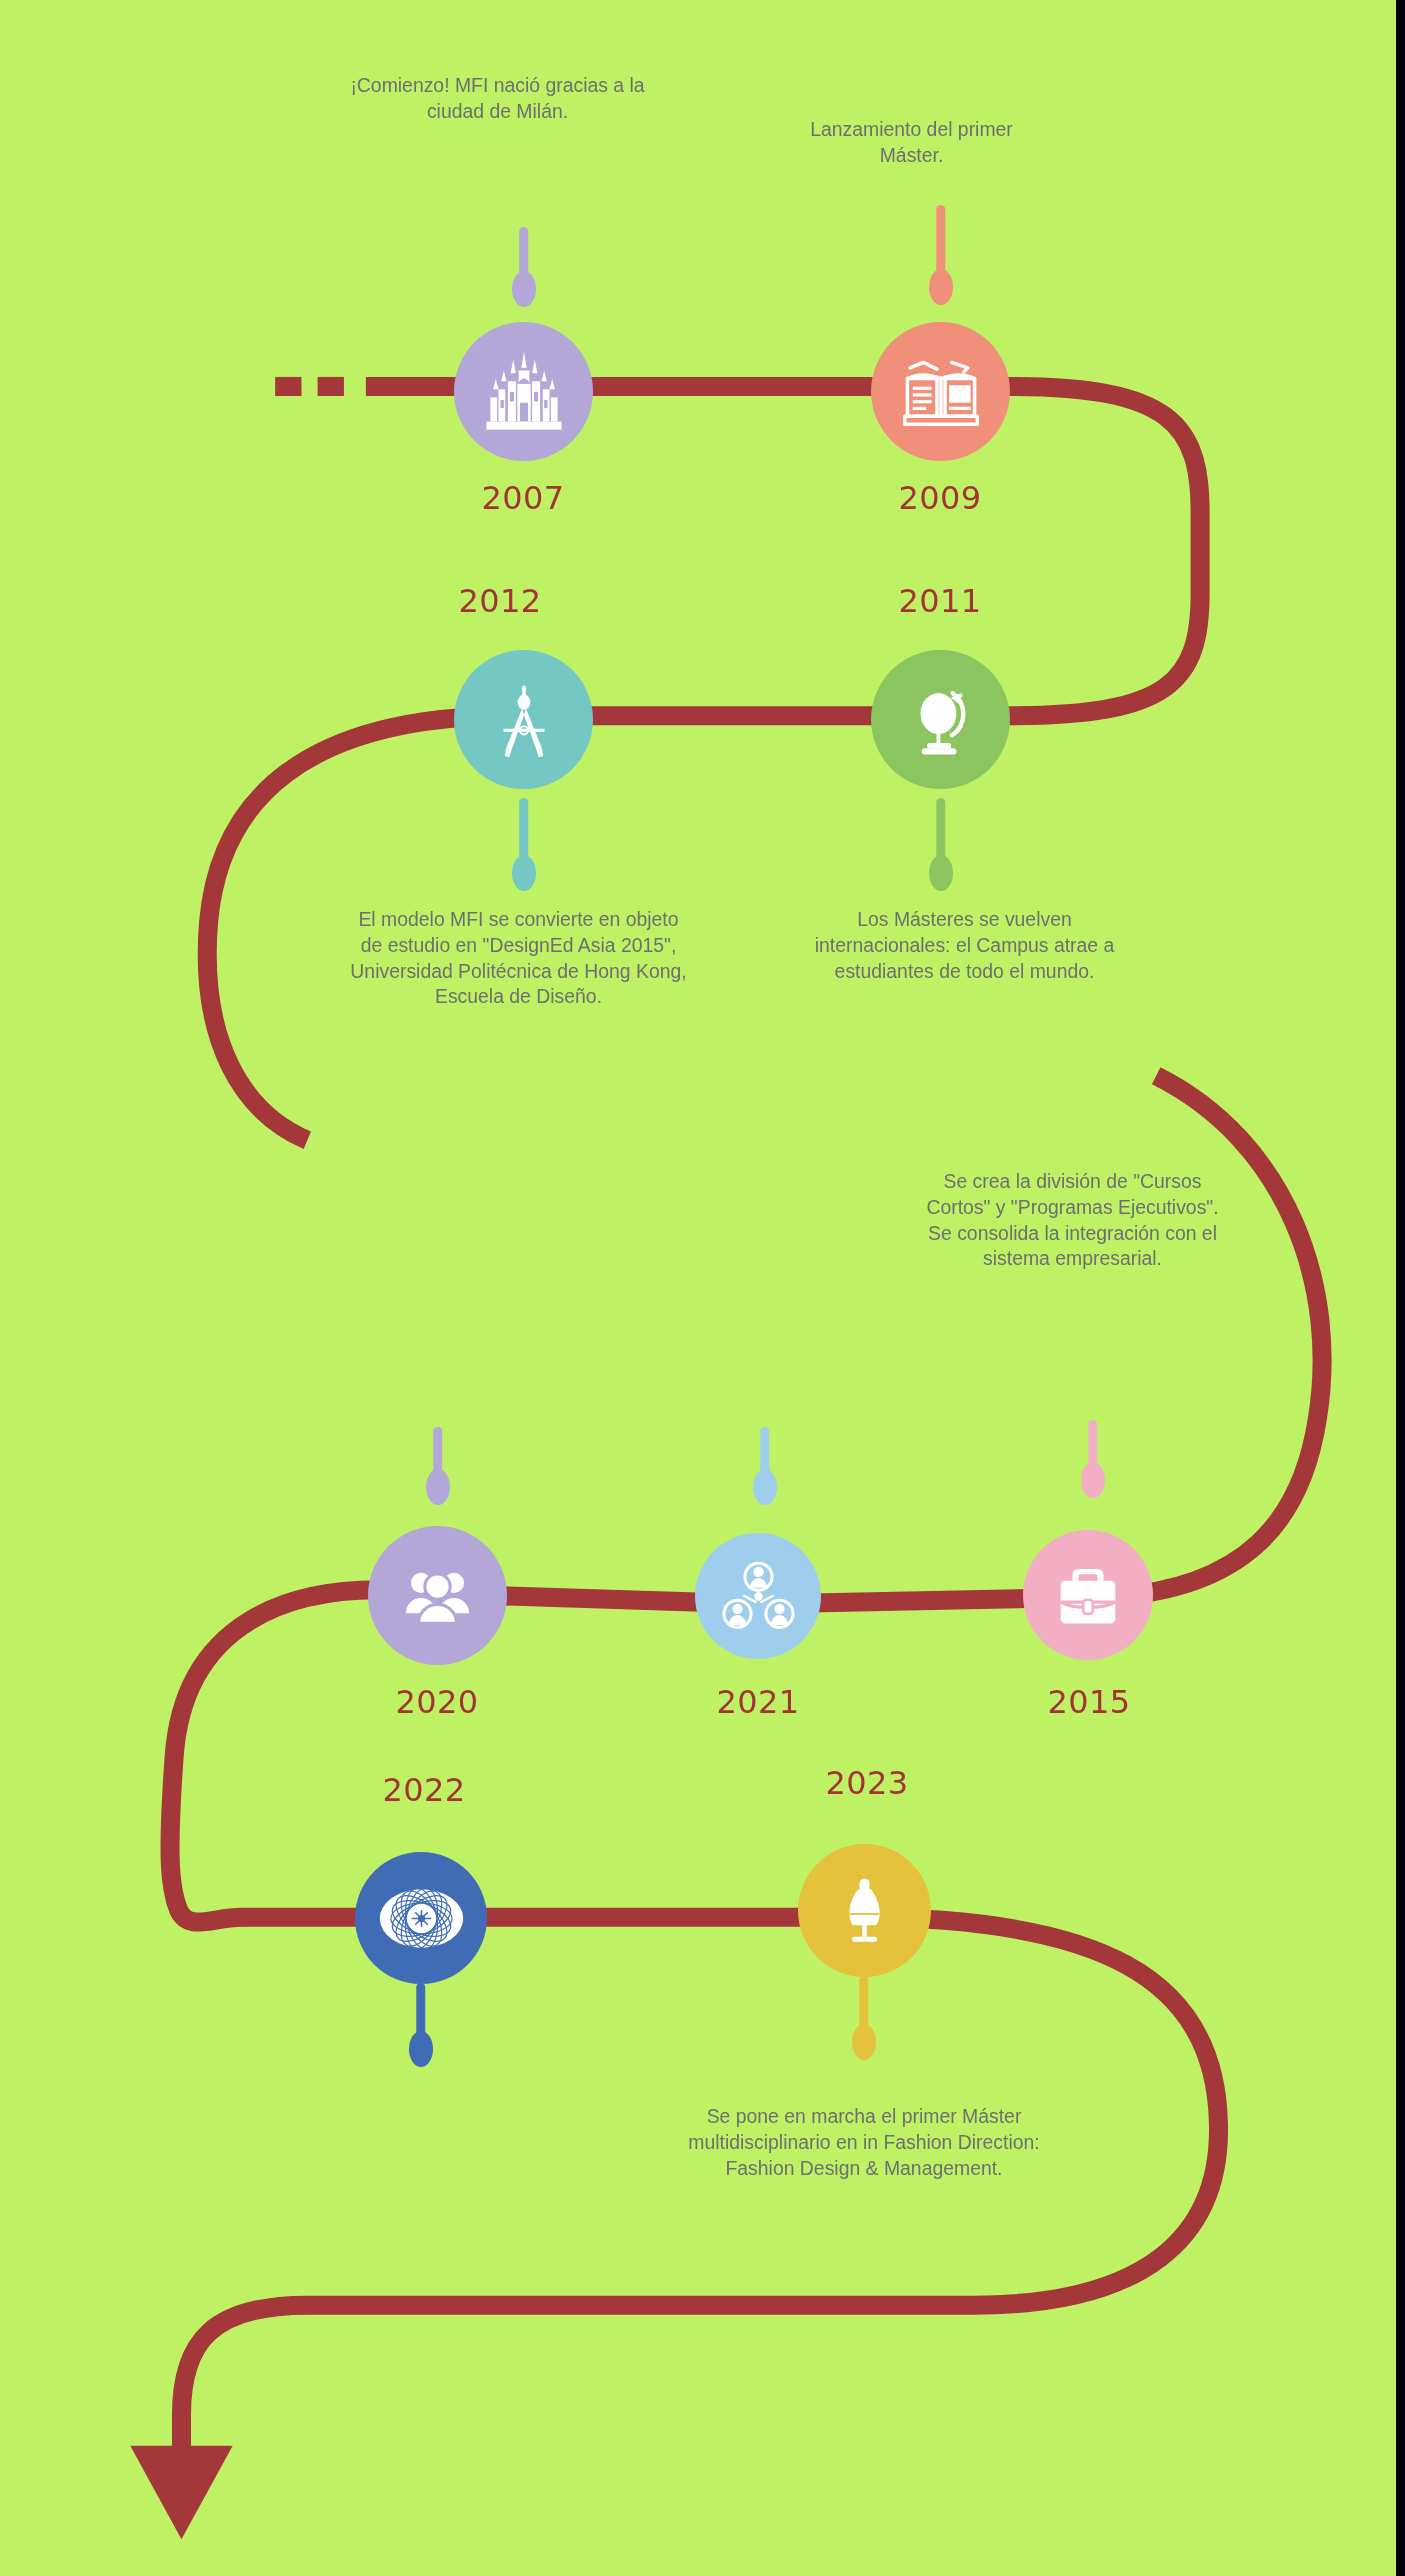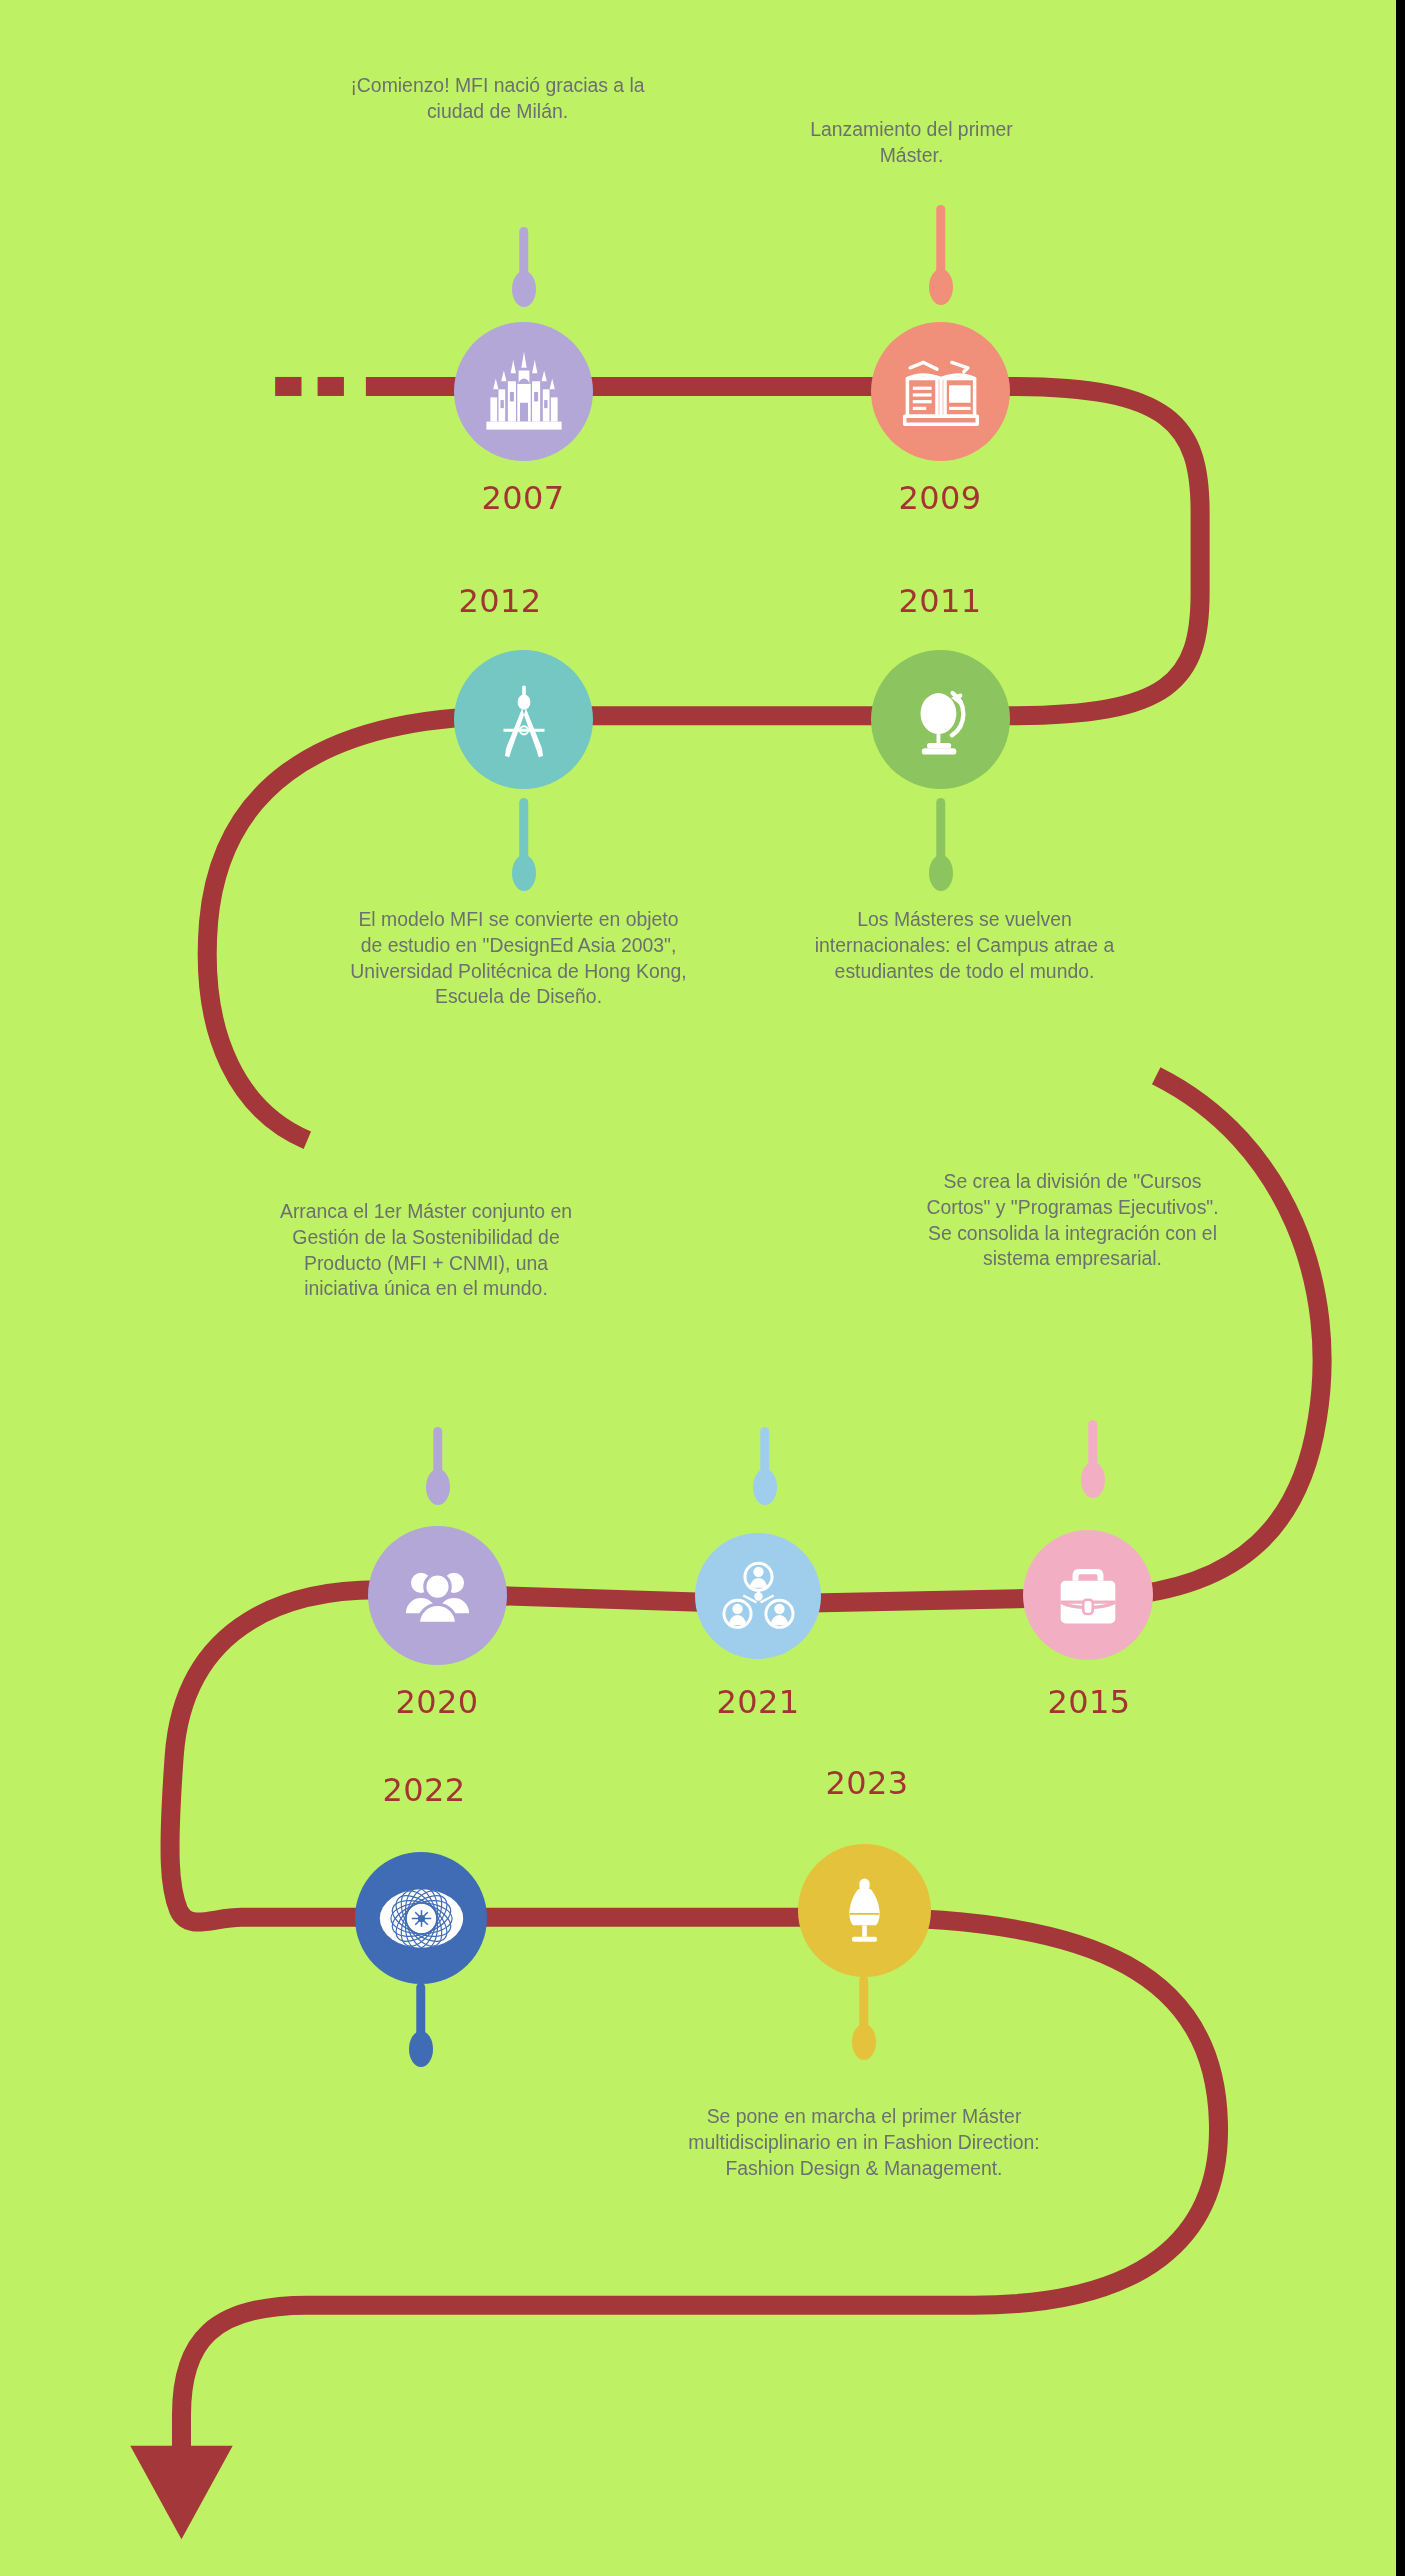--- a/index.html
+++ b/index.html
@@ -158,21 +158,21 @@
       </g>
       <g fill="none" stroke="#ffffff" stroke-width="1.6">
         <circle cx="32" cy="40" r="3.2"></circle>
       </g>
     </svg>
   </div>
   <div class="stem" style="left:509px;top:798px;width:29px;height:95px;">
     <div class="bar" style="height:70px;background:#74c7c3;"></div>
     <div class="knob" style="top:57px;background:#74c7c3;"></div>
   </div>
-  <div class="desc" style="left:350px;top:907px;width:337px;">El modelo MFI se convierte en objeto de estudio en "DesignEd Asia 2003", Universidad Politécnica de Hong Kong, Escuela de Diseño.</div>
+  <div class="desc" style="left:350px;top:907px;width:337px;">El modelo MFI se convierte en objeto de estudio en "DesignEd Asia 2015", Universidad Politécnica de Hong Kong, Escuela de Diseño.</div>
 
   <div class="year" style="left:867px;top:582px;width:146px;">2011</div>
   <div class="node" style="left:871px;top:650px;width:139px;height:139px;background:#8cc45f;">
     <svg width="82" height="82" viewBox="0 0 64 64">
       <g fill="#ffffff">
         <ellipse cx="30" cy="27" rx="14" ry="16"></ellipse>
         <rect x="28.5" y="43" width="3" height="8"></rect>
         <rect x="21" y="50" width="19" height="4" rx="2"></rect>
         <rect x="17" y="54" width="27" height="5" rx="2.5"></rect>
       </g>
@@ -181,21 +181,20 @@
         <path d="M47 13 l-4 2 l4.5 3.5"></path>
       </g>
     </svg>
   </div>
   <div class="stem" style="left:926px;top:798px;width:29px;height:95px;">
     <div class="bar" style="height:70px;background:#8cc45f;"></div>
     <div class="knob" style="top:57px;background:#8cc45f;"></div>
   </div>
   <div class="desc" style="left:789px;top:907px;width:351px;">Los Másteres se vuelven internacionales: el Campus atrae a estudiantes de todo el mundo.</div>
 
-  <div class="desc" style="left:274px;top:1199px;width:304px;">Arranca el 1er Máster conjunto en Gestión de la Sostenibilidad de Producto (MFI + CNMI), una iniciativa única en el mundo.</div>
   <div class="stem" style="left:423px;top:1427px;width:29px;height:88px;">
     <div class="bar" style="height:59px;background:#b3a7d8;"></div>
     <div class="knob" style="top:42px;background:#b3a7d8;"></div>
   </div>
   <div class="node" style="left:368px;top:1526px;width:139px;height:139px;background:#b3a7d8;">
     <svg width="81" height="81" viewBox="0 0 64 64">
       <g fill="#ffffff">
         <circle cx="19" cy="22" r="8"></circle>
         <path d="M7 46 a12 12 0 0 1 24 0 z"></path>
         <circle cx="45" cy="22" r="8"></circle>

